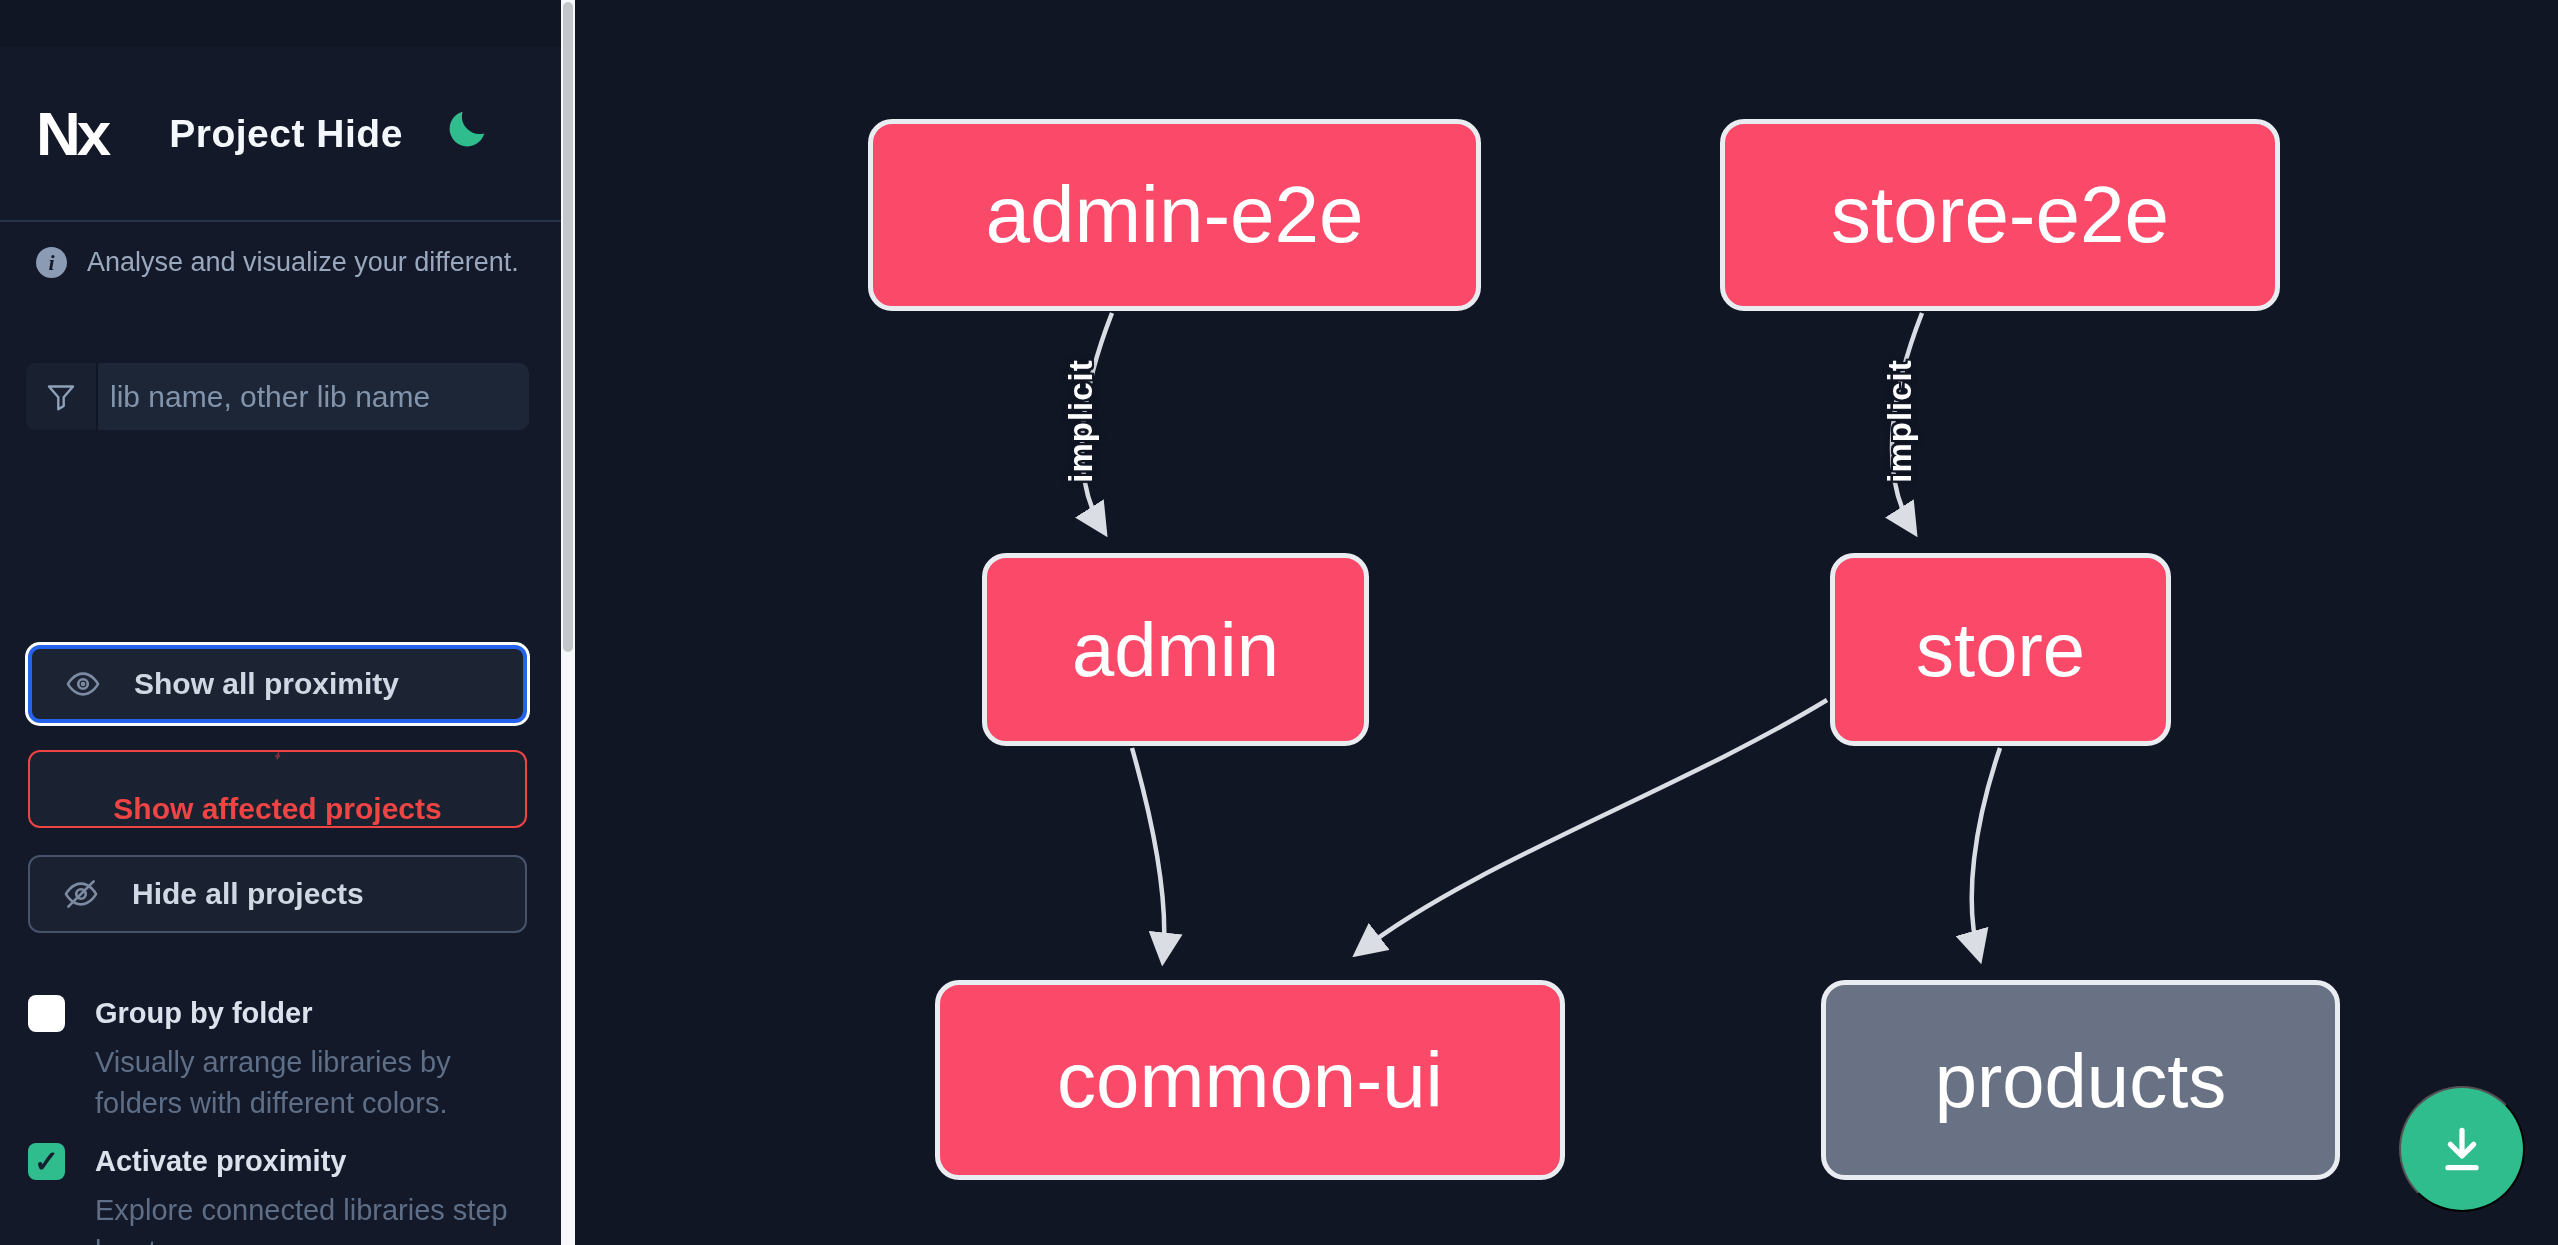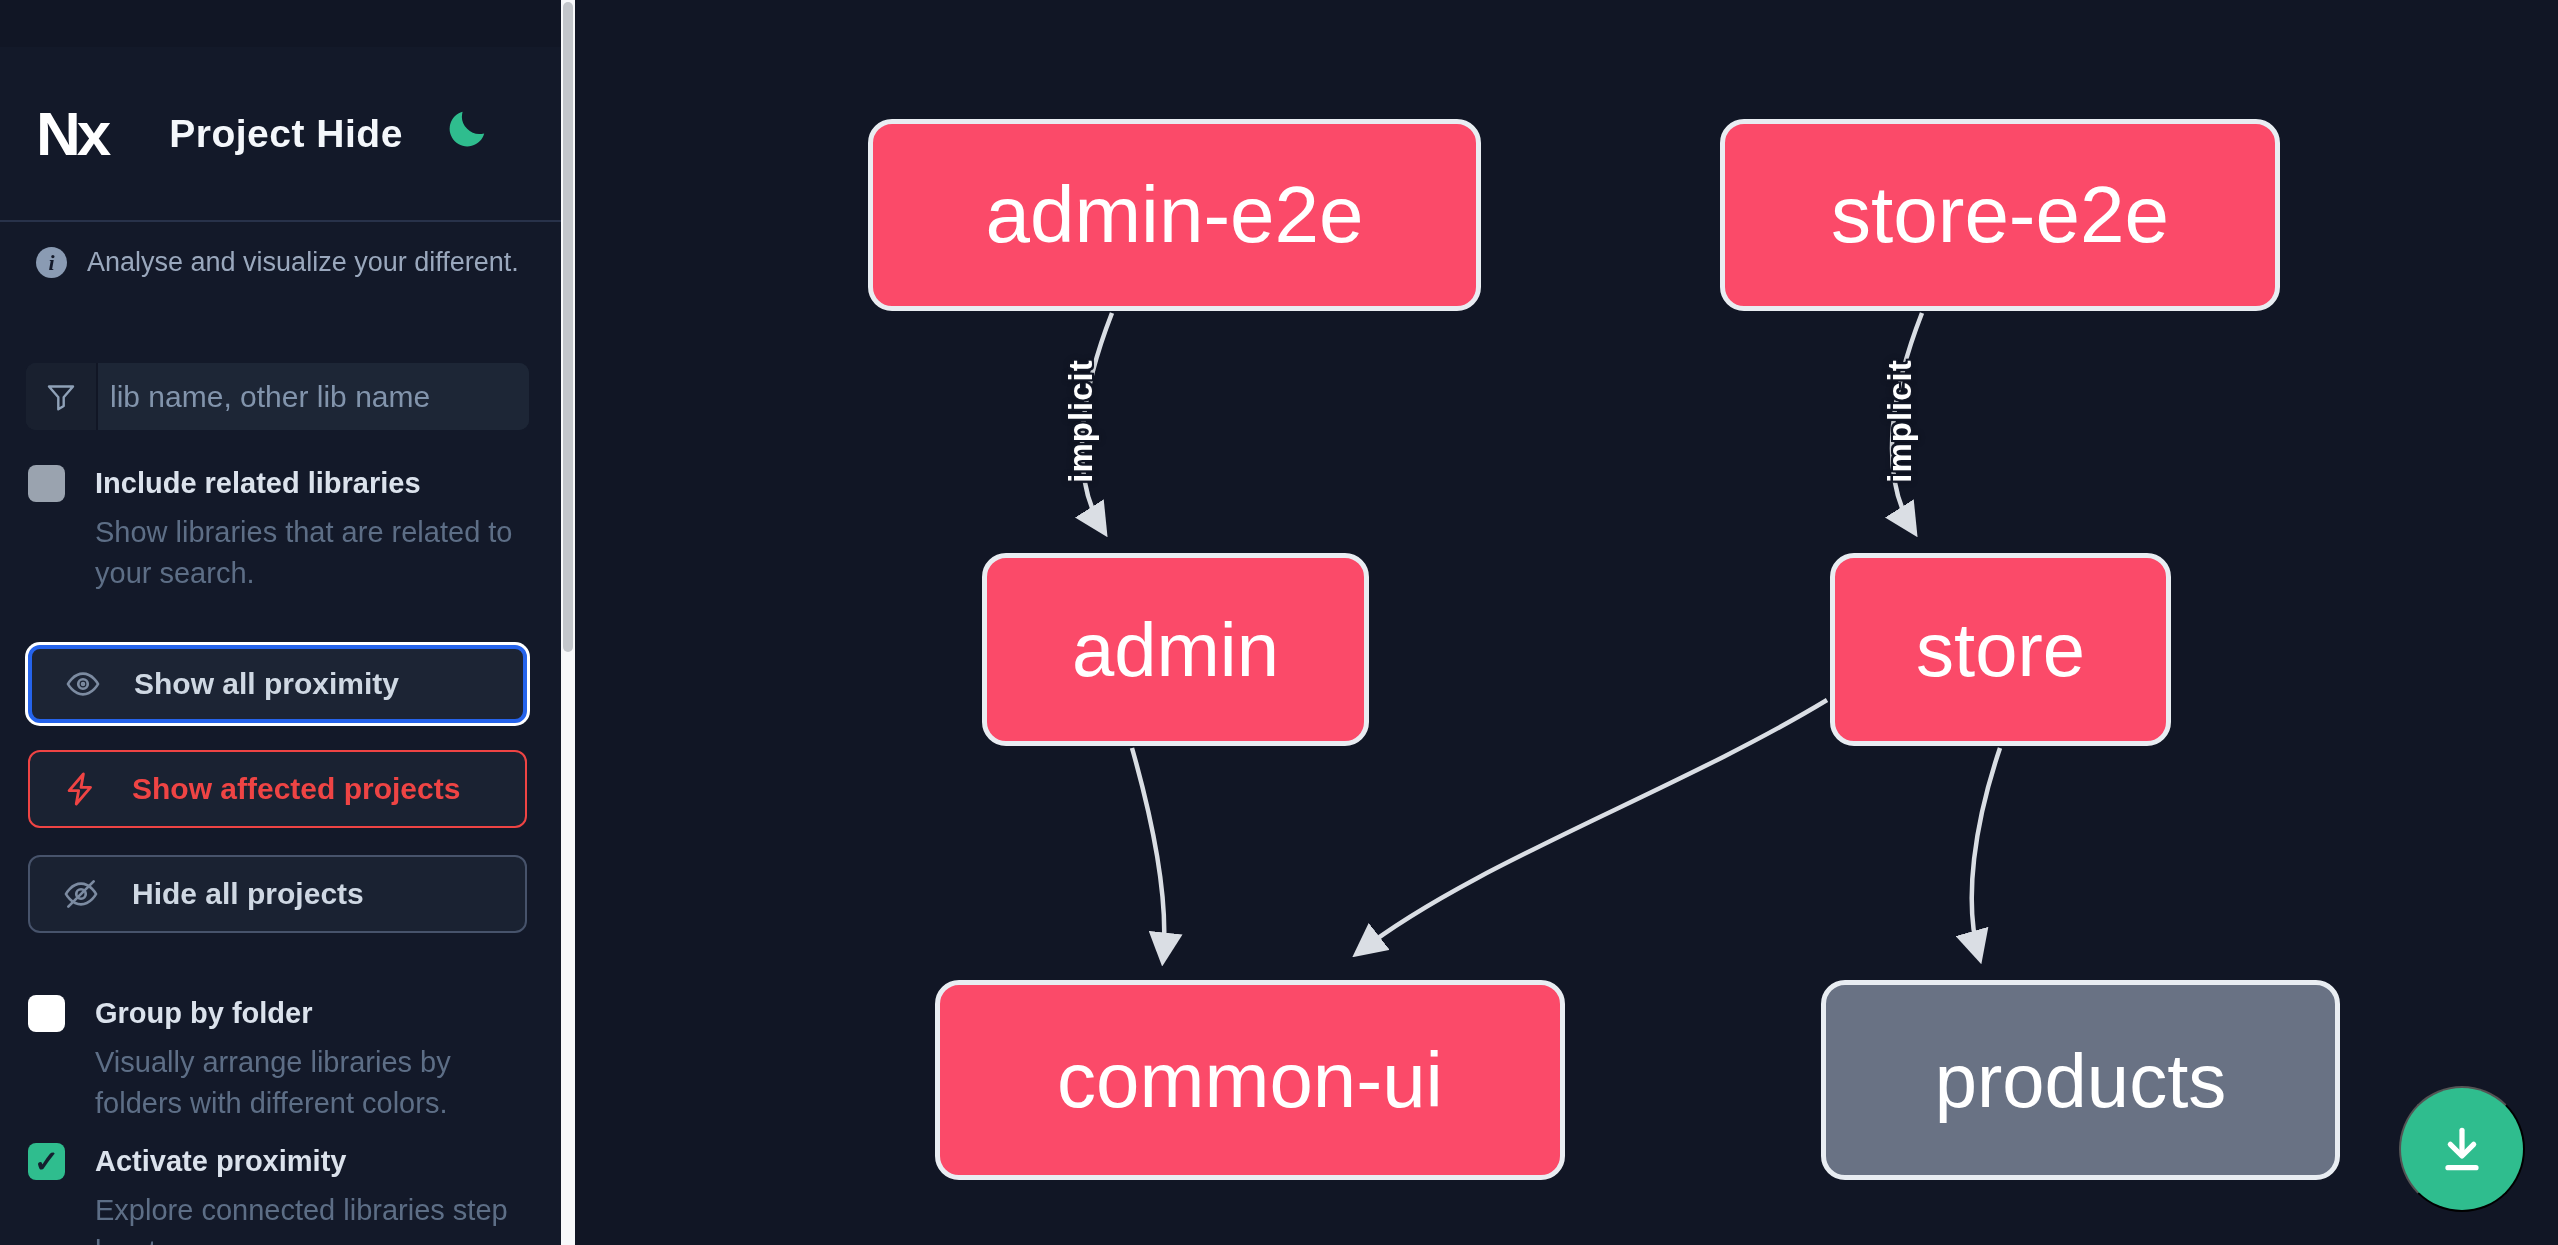--- a/index.html
+++ b/index.html
@@ -152,38 +152,31 @@
 
   <div class="search-wrap">
     <span class="search-prefix">
       <svg width="36" height="36" viewBox="0 0 24 24" fill="none" stroke="#8fa1b8" stroke-width="1.6" stroke-linejoin="round" stroke-linecap="round">
         <path d="M4 5h16l-6.2 7.2V18l-3.6 2.2v-8L4 5z"></path>
       </svg>
     </span>
     <input class="search-input" type="text" placeholder="lib name, other lib name" style="">
   </div>
 
-  <div class="opt-row" style="top:418px;">
-    <div class="opt-head">
-      <span class="cb cb-gray" role="checkbox" aria-checked="false"></span>
-      <span class="opt-label">Include related libraries</span>
-    </div>
-    <div class="opt-desc">Show libraries that are related to your search.</div>
-  </div>
 
   <button class="action-btn btn-focused" style="top:598px;">
     <svg width="38" height="38" viewBox="0 0 24 24" fill="none" stroke="#7c8ba1" stroke-width="1.7" stroke-linecap="round" stroke-linejoin="round">
       <path d="M2.5 12s3.4-6.5 9.5-6.5S21.5 12 21.5 12s-3.4 6.5-9.5 6.5S2.5 12 2.5 12z"></path>
       <circle cx="12" cy="12" r="3"></circle>
       <circle cx="12" cy="12" r="0.6" fill="#7c8ba1"></circle>
     </svg>
     <span>Show all proximity</span>
   </button>
 
-  <button class="action-btn btn-danger" style="top:703px;">
+  <button class="action-btn btn-danger" style="top:703px;flex-direction:column;">
     <svg width="38" height="38" viewBox="0 0 24 24" fill="none" stroke="#ef4444" stroke-width="1.8" stroke-linecap="round" stroke-linejoin="round">
       <path d="M13.5 2.5L4.5 13h6l-1.5 8.5 9-10.5h-6l1.5-8.5z"></path>
     </svg>
     <span>Show affected projects</span>
   </button>
 
   <button class="action-btn btn-plain" style="top:808px;">
     <svg width="38" height="38" viewBox="0 0 24 24" fill="none" stroke="#7c8ba1" stroke-width="1.7" stroke-linecap="round" stroke-linejoin="round">
       <path d="M2.5 12s3.4-6.5 9.5-6.5S21.5 12 21.5 12s-3.4 6.5-9.5 6.5S2.5 12 2.5 12z"></path>
       <circle cx="12" cy="12" r="3"></circle>

